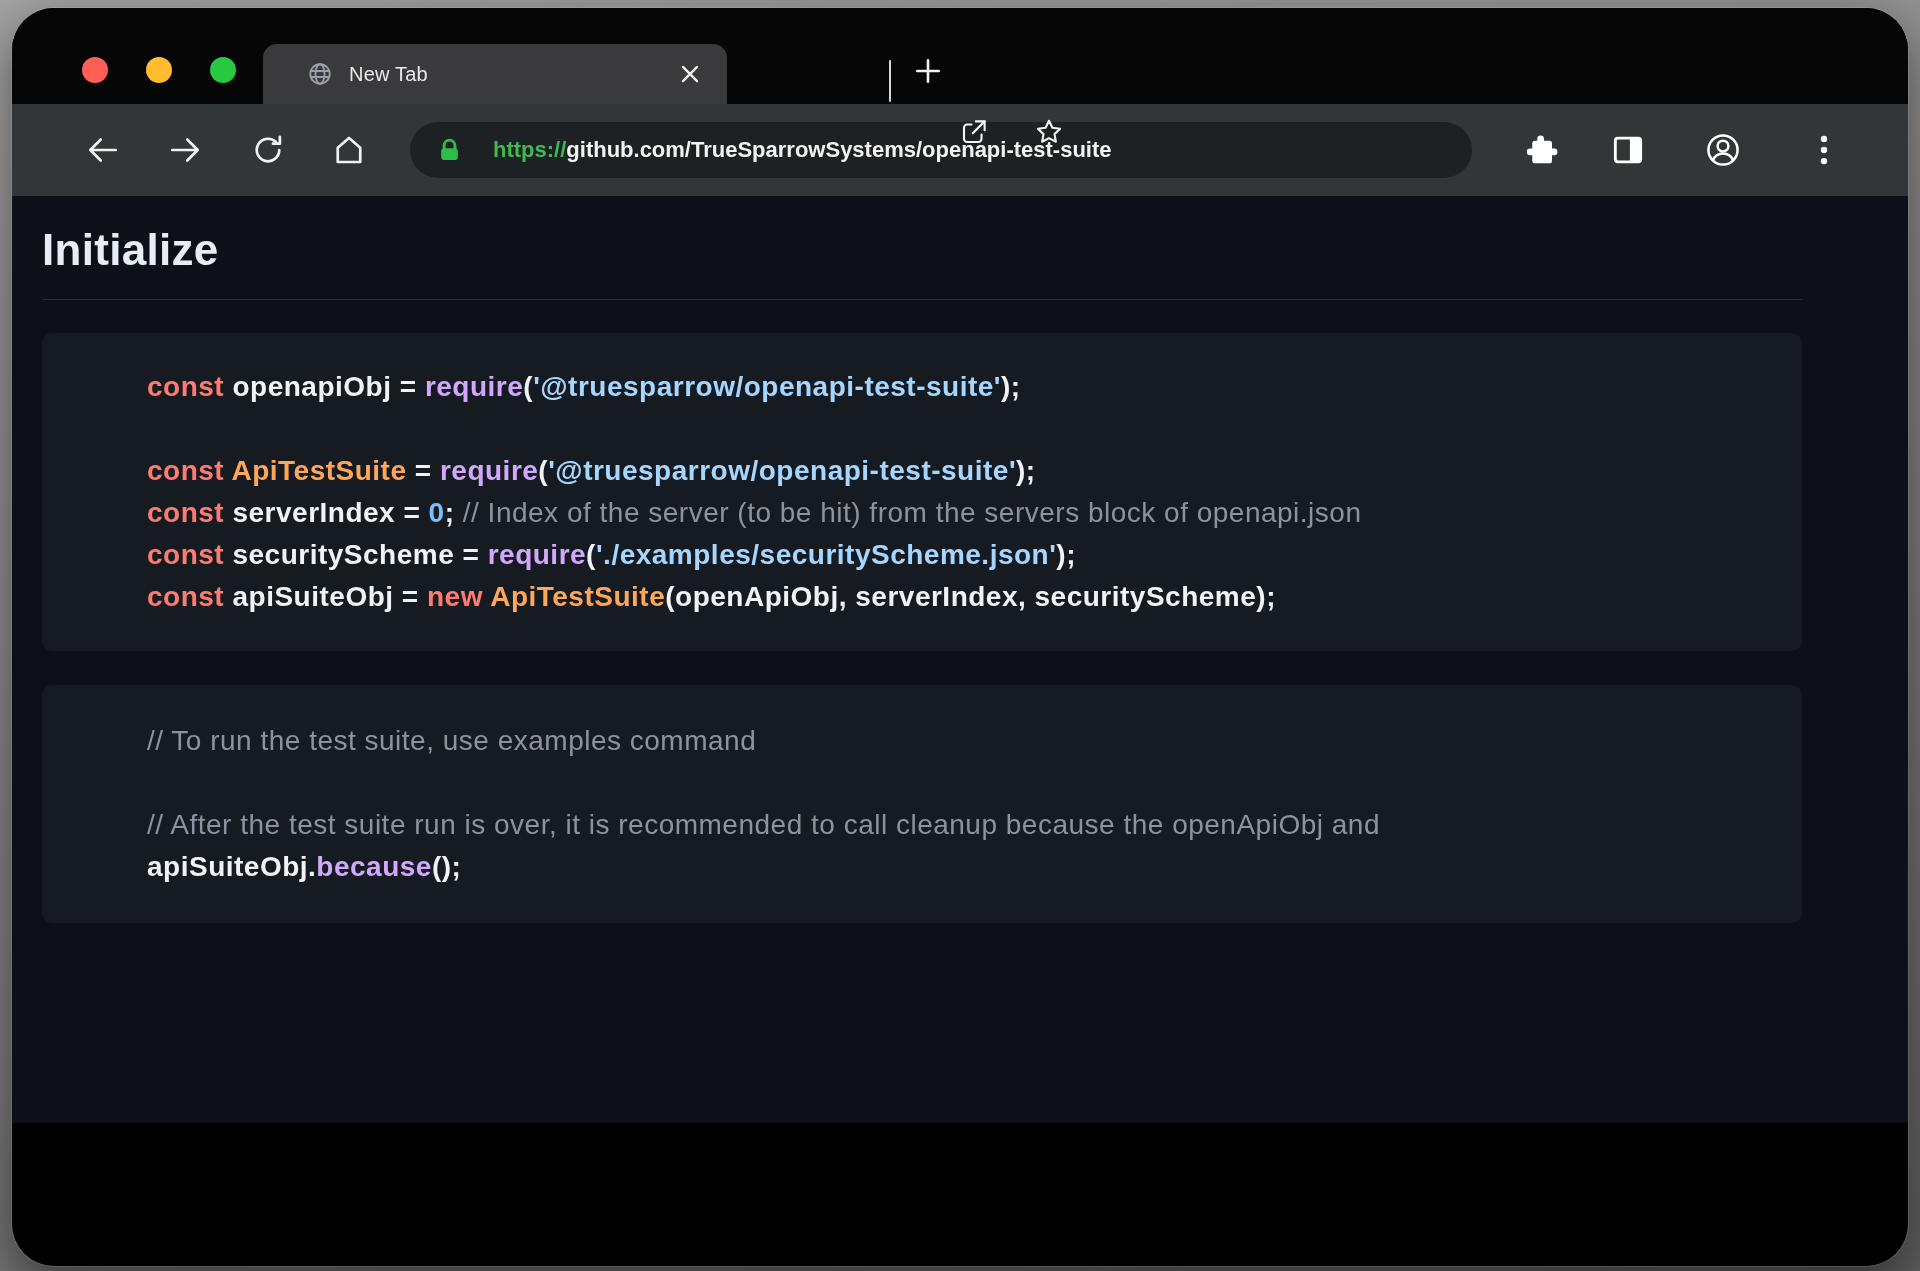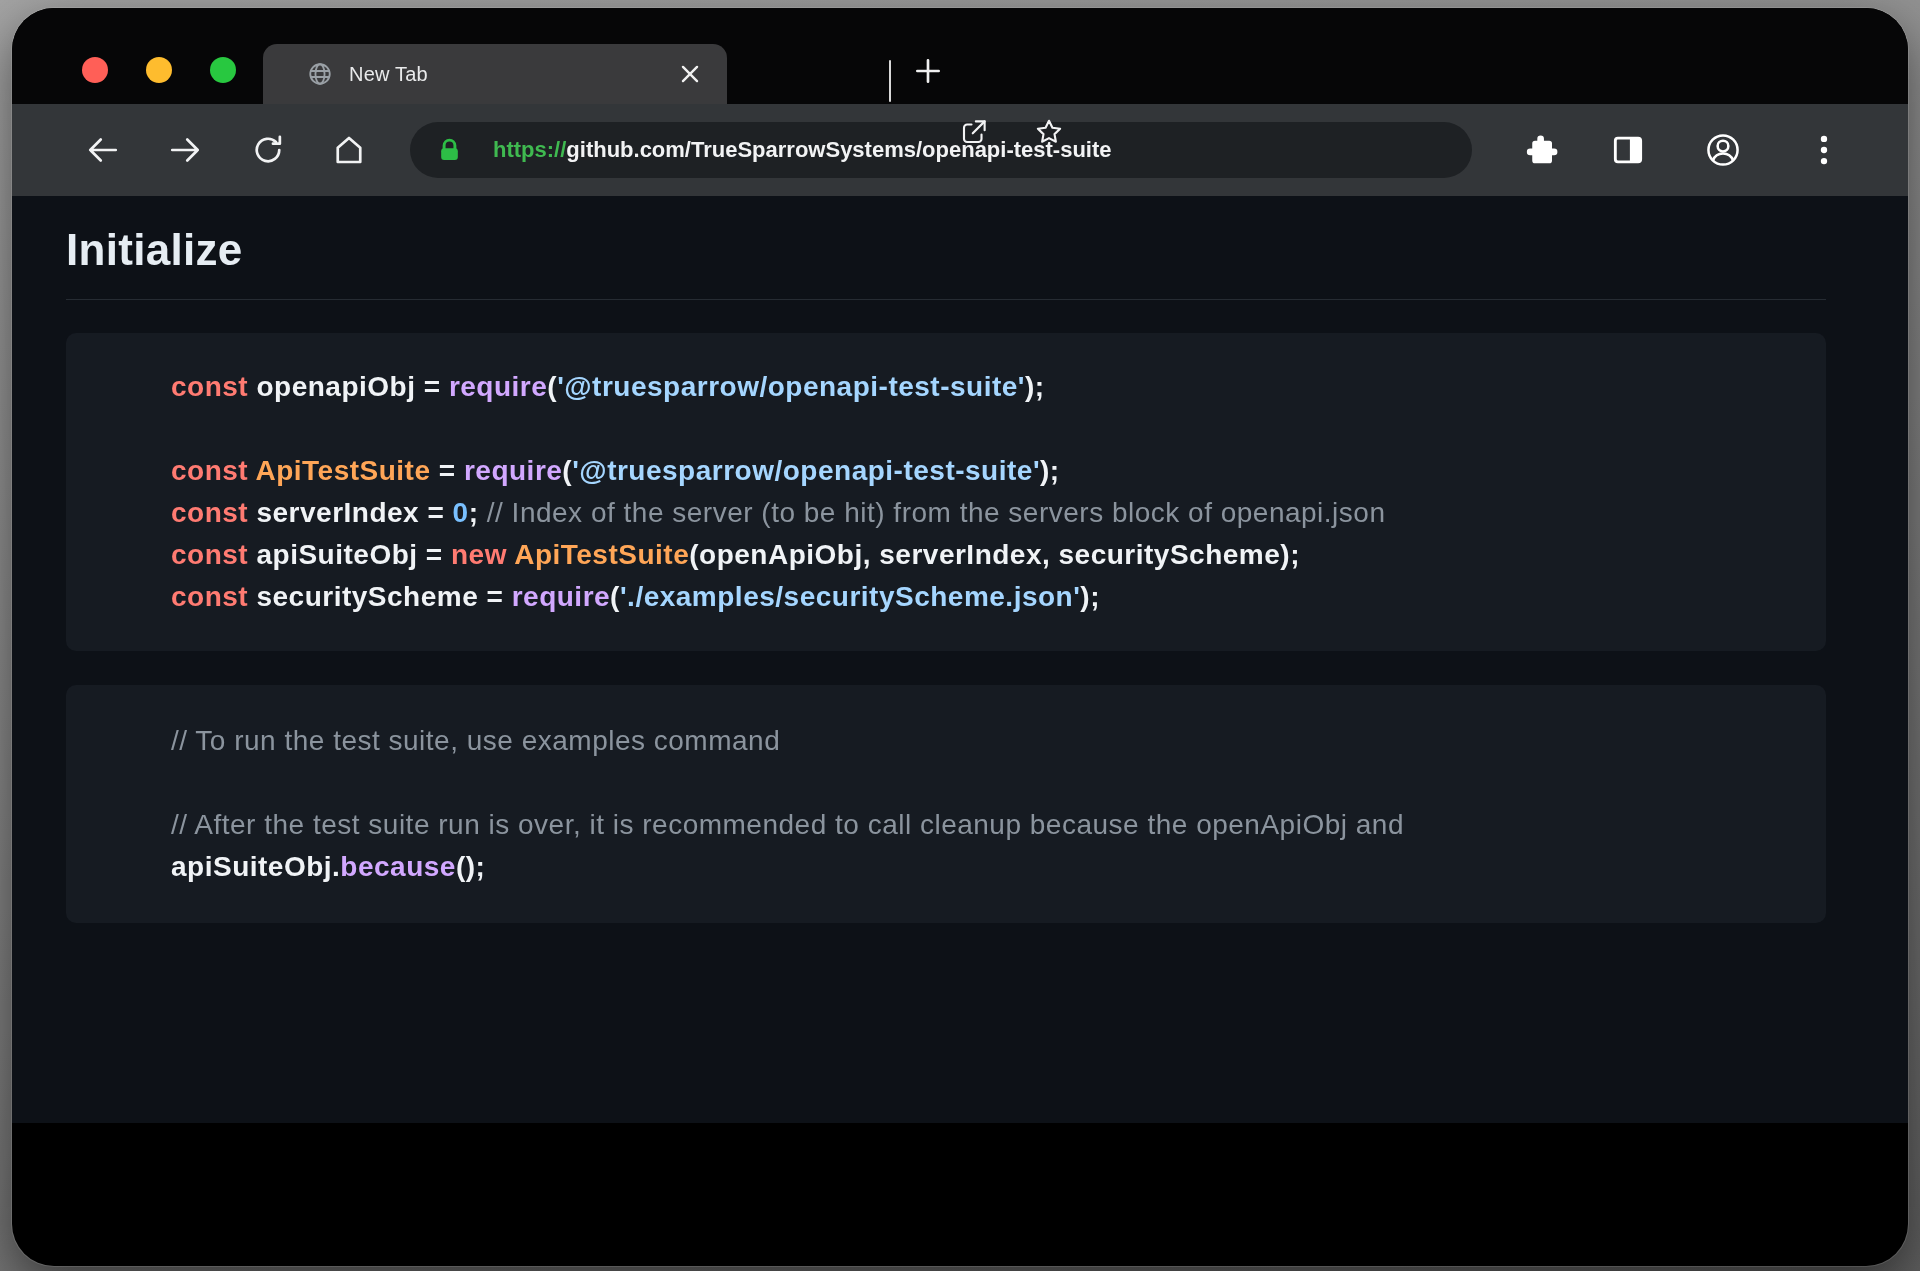--- a/index.html
+++ b/index.html
@@ -56,21 +56,21 @@
   .url .rest{ color:#f2f3f4; }
   .pill-icon{ position:absolute; top:13px; width:30px; height:30px; background:none; border:none; }
   .pill-icon svg{ width:30px; height:30px; }
   .ic-share{ left:947px; } .ic-star{ left:1022px; }
   .right-btn{ position:absolute; top:22px; width:48px; height:48px; background:none; border:none;
               display:flex; align-items:center; justify-content:center; }
   .right-btn svg{ width:38px; height:38px; }
   .btn-ext{ left:1507px; } .btn-side{ left:1592px; } .btn-profile{ left:1687px; } .btn-menu{ left:1788px; }
   
   .content{ position:relative; height:927px; background:var(--page-bg); overflow:hidden; }
-  main{ margin-left:54px; width:1760px; padding-top:26px; }
+  main{ margin-left:30px; width:1760px; padding-top:26px; }
   h1{ font-size:44px; line-height:55px; font-weight:700; color:var(--heading);
       padding-bottom:22px; border-bottom:1px solid var(--rule); letter-spacing:.3px; }
   h1.h2{ margin-top:59px; padding-bottom:18px; }
   .code-block{
     margin-top:33px; background:var(--code-bg); border-radius:10px;
     padding:33px 0 33px 105px; overflow:hidden;
   }
   .code-block.second{ margin-top:34px; padding-top:35px; padding-bottom:35px; }
   .code-line{
     font-family:Liberation Sans, sans-serif;
@@ -188,22 +188,22 @@
   </div>
 
   <div class="content">
     <main>
       <h1>Initialize</h1>
       <div class="code-block">
           <div class="code-line"><span class="tok-kw">const</span><span class="tok-pln"> openapiObj = </span><span class="tok-fn">require</span><span class="tok-pln">(</span><span class="tok-str">'@truesparrow/openapi-test-suite'</span><span class="tok-pln">);</span></div>
           <div class="code-line">&nbsp;</div>
           <div class="code-line"><span class="tok-kw">const</span><span class="tok-pln"> </span><span class="tok-cls">ApiTestSuite</span><span class="tok-pln"> = </span><span class="tok-fn">require</span><span class="tok-pln">(</span><span class="tok-str">'@truesparrow/openapi-test-suite'</span><span class="tok-pln">);</span></div>
           <div class="code-line"><span class="tok-kw">const</span><span class="tok-pln"> serverIndex = </span><span class="tok-num">0</span><span class="tok-pln">; </span><span class="tok-cmt">// Index of the server (to be hit) from the servers block of openapi.json</span></div>
+          <div class="code-line"><span class="tok-kw">const</span><span class="tok-pln"> securityScheme = </span><span class="tok-fn">require</span><span class="tok-pln">(</span><span class="tok-str">'./examples/securityScheme.json'</span><span class="tok-pln">);</span></div>
           <div class="code-line"><span class="tok-kw">const</span><span class="tok-pln"> apiSuiteObj = </span><span class="tok-kw">new</span><span class="tok-pln"> </span><span class="tok-cls">ApiTestSuite</span><span class="tok-pln">(openApiObj, serverIndex, securityScheme);</span></div>
-          <div class="code-line"><span class="tok-kw">const</span><span class="tok-pln"> securityScheme = </span><span class="tok-fn">require</span><span class="tok-pln">(</span><span class="tok-str">'./examples/securityScheme.json'</span><span class="tok-pln">);</span></div>
         </div>
 
       <div class="code-block second">
           <div class="code-line"><span class="tok-cmt">// To run the test suite, use examples command</span></div>
           <div class="code-line">&nbsp;</div>
           <div class="code-line"><span class="tok-cmt">// After the test suite run is over, it is recommended to call cleanup because the openApiObj and</span></div>
           <div class="code-line"><span class="tok-pln">apiSuiteObj.</span><span class="tok-fn">because</span><span class="tok-pln">();</span></div>
         </div>
     </main>
   </div>

